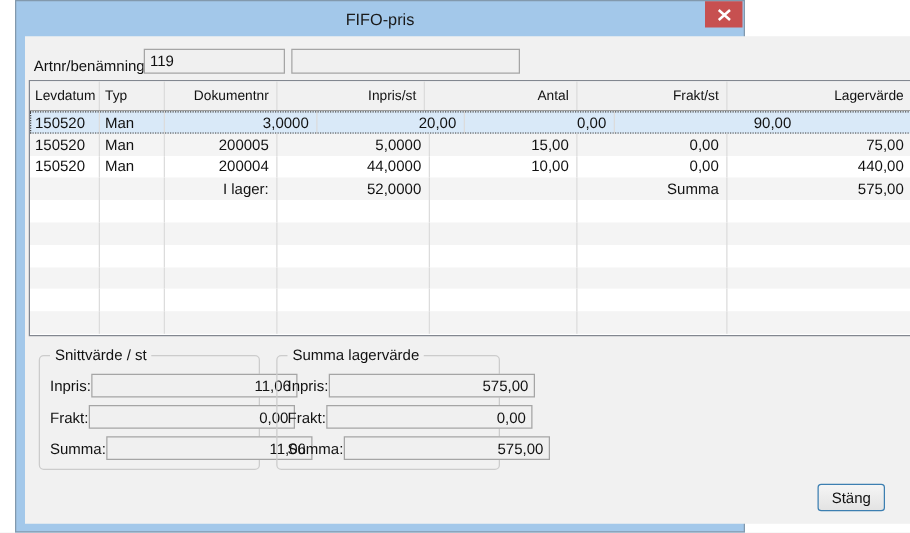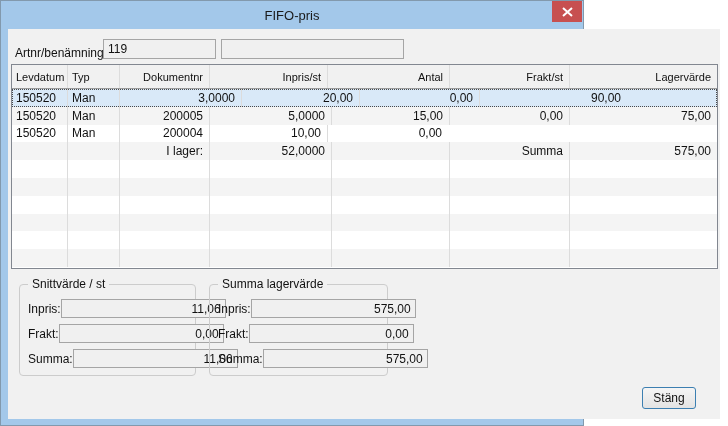--- a/index.html
+++ b/index.html
@@ -1,19 +1,19 @@
 <!DOCTYPE html>
 <html style="--frame_blue: #a3c8ea; --frame_border: #8299ad; --content_bg: #f1f1f1; --close_red: #c75050; --header_bg: #f1f1f1; --header_line: #9b9b9b; --grid_border: #828790; --grid_line: #dcdcdc; --stripe: #f4f4f4; --selected: #d9e9f8; --field_border: #a5a5a5; --field_bg: #f0f0f0; --groupbox_border: #cccccc; --button_border: #3c7fb1;"><head>
 <meta charset="utf-8">
 <style>
   * { margin:0; padding:0; box-sizing:border-box; }
   html,body { width:728px; height:426px; font-family:"Liberation Sans", sans-serif; }
 
   .dialog {
-    position:absolute; left:0; top:0; width:584px; height:426px;
+    position:absolute; left:12px; top:0; width:584px; height:426px;
     background: var(--frame_blue, #a3c8ea);
     border:1px solid var(--frame_border, #8299ad);
   }
   .titlebar {
     position:absolute; left:0; top:0; right:0; height:28px;
     display:flex; align-items:center; justify-content:center;
   }
   .title { font-size:13px; color:#1a1a1a; }
   .close {
     position:absolute; top:0; right:1px; width:30px; height:21px;
@@ -132,22 +132,24 @@
             <div class="gcell ar" style="width: 90px;">200005</div>
             <div class="gcell ar" style="width: 122px;">5,0000</div>
             <div class="gcell ar" style="width: 118px;">15,00</div>
             <div class="gcell ar" style="width: 120px;">0,00</div>
             <div class="gcell ar" style="width: 147px;">75,00</div>
           </div>
           <div class="grow">
             <div class="gcell al" style="width: 56px;">150520</div>
             <div class="gcell al" style="width: 52px;">Man</div>
             <div class="gcell ar" style="width: 90px;">200004</div>
+            <div class="gcell ar" style="width: 122px;">44,0000</div>
             <div class="gcell ar" style="width: 118px;">10,00</div>
             <div class="gcell ar" style="width: 120px;">0,00</div>
+            <div class="gcell ar" style="width: 147px;">440,00</div>
           </div>
           <div class="grow alt">
             <div class="gcell al" style="width: 56px;"></div>
             <div class="gcell al" style="width: 52px;"></div>
             <div class="gcell ar" style="width: 90px;">I lager:</div>
             <div class="gcell ar" style="width: 122px;">52,0000</div>
             <div class="gcell ar" style="width: 118px;"></div>
             <div class="gcell ar" style="width: 120px;">Summa</div>
             <div class="gcell ar" style="width: 147px;">575,00</div>
           </div>

